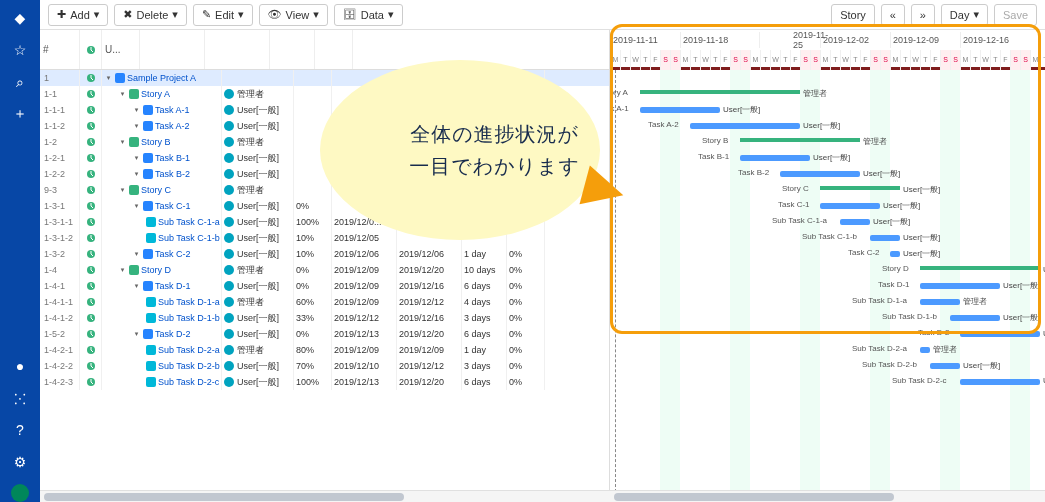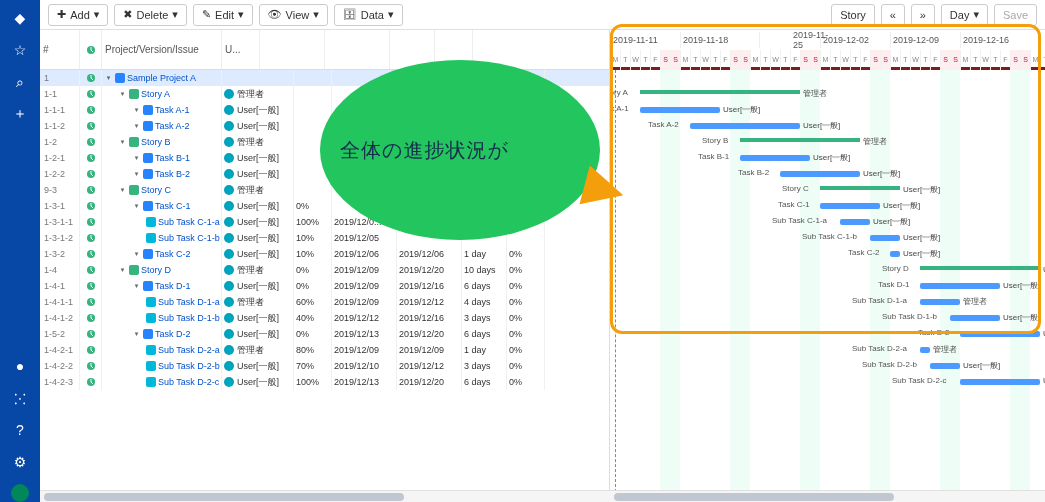--- a/index.html
+++ b/index.html
@@ -59,21 +59,21 @@
 .today-line { position: absolute; top: 0; bottom: 0; border-left: 1px dashed #888; }
 .bars { position: relative; }
 .brow { height: 16px; position: relative; }
 .blabel { position: absolute; font-size: 8px; color: #555; top: 2px; white-space: nowrap; }
 .bar { position: absolute; height: 6px; border-radius: 2px; top: 5px; }
 .bar.story { background: #36b37e; height: 4px; border-radius: 0; top: 4px; }
 .bar.task { background: #4c9aff; }
 .bar-user { position: absolute; font-size: 8px; color: #444; top: 2px; white-space: nowrap; }
 
 .callout-box { position: absolute; border: 3px solid #f59e0b; border-radius: 12px; background: transparent; pointer-events: none; }
-.callout { position: absolute; width: 280px; height: 180px; background: #22c55e; border-radius: 50%; display: flex; align-items: flex-start; justify-content: center; flex-direction: column; padding: 20px; }
+.callout { position: absolute; width: 280px; height: 180px; background: #fef9c3; border-radius: 50%; display: flex; align-items: flex-end; justify-content: center; flex-direction: column; padding: 20px; }
 .callout::after { content: ""; position: absolute; right: -24px; bottom: 30px; width: 0; height: 0; border-left: 40px solid #f59e0b; border-top: 20px solid transparent; border-bottom: 20px solid transparent; transform: rotate(15deg); }
 .callout-txt { font-size: 20px; color: #172b4d; font-weight: 500; line-height: 1.6; text-align: center; letter-spacing: 1px; }
 
 .hscroll { position: absolute; bottom: 0; left: 0; right: 0; height: 12px; background: #f5f5f5; border-top: 1px solid #e0e0e0; }
 .hscroll .thumb { position: absolute; top: 2px; height: 8px; background: #c1c7d0; border-radius: 4px; }
 </style>
 </head>
 <body>
 
 <div class="app">
@@ -110,21 +110,20 @@
 
       <div class="grid">
         <div class="ghdr">
           <div class="c-num">#</div>
           <div class="c-st">
               <svg viewBox="0 0 10 10" width="10" height="10">
                 <circle cx="5" cy="5" r="4" fill="#36b37e"></circle>
                 <path d="M5 2v3l2 2" stroke="#fff" stroke-width="1" fill="none"></path>
               </svg>
             </div>
-          <div class="c-iss">Project/Version/Issue</div>
           <div class="c-pr">U...</div>
           <div class="c-dt"></div>
           <div class="c-dt"></div>
           <div class="c-du"></div>
           <div class="c-ts"></div>
         </div>
         <div class="gbody" id="gbody">
             <div class="row sel">
               <div class="c-num">1</div>
               <div class="c-st">
@@ -535,21 +534,21 @@
                   <span class="itype sub"></span>
                   <span class="linkt">Sub Task D-1-b</span>
                 </div>
               </div>
               <div class="c-ass">
                 <div class="asscell">
                   <span class="av"></span>
                   <span>User[一般]</span>
                 </div>
               </div>
-              <div class="c-pr">40%</div>
+              <div class="c-pr">33%</div>
               <div class="c-dt">2019/12/12</div>
               <div class="c-dt">2019/12/16</div>
               <div class="c-du">3 days</div>
               <div class="c-ts">0%</div>
             </div>
             <div class="row">
               <div class="c-num">1-5-2</div>
               <div class="c-st">
                 <svg viewBox="0 0 10 10" width="10" height="10">
                   <circle cx="5" cy="5" r="4" fill="#36b37e"></circle>
@@ -825,17 +824,18 @@
         </div>
         <div class="hscroll">
             <div class="thumb" style="left:4px;width:280px"></div>
           </div>
       </div>
 
       <div class="callout-box" style="left:570px;top:-6px;right:4px;height:310px;"></div>
       <div class="callout" style="left:280px;top:30px;">
         <div class="callout-txt">
           <div>全体の進捗状況が</div>
+          <div>一目でわかります</div>
         </div>
       </div>
     </div>
   </div>
 </div>
 
 </body></html>

